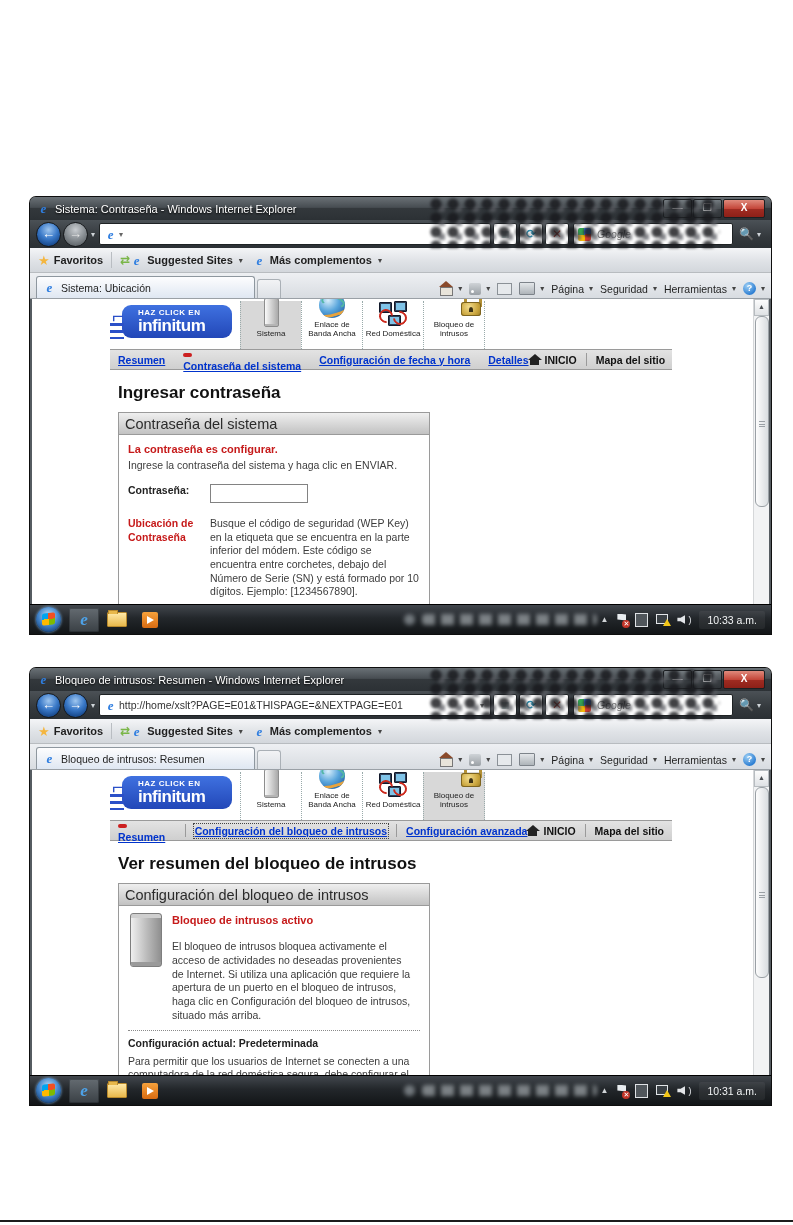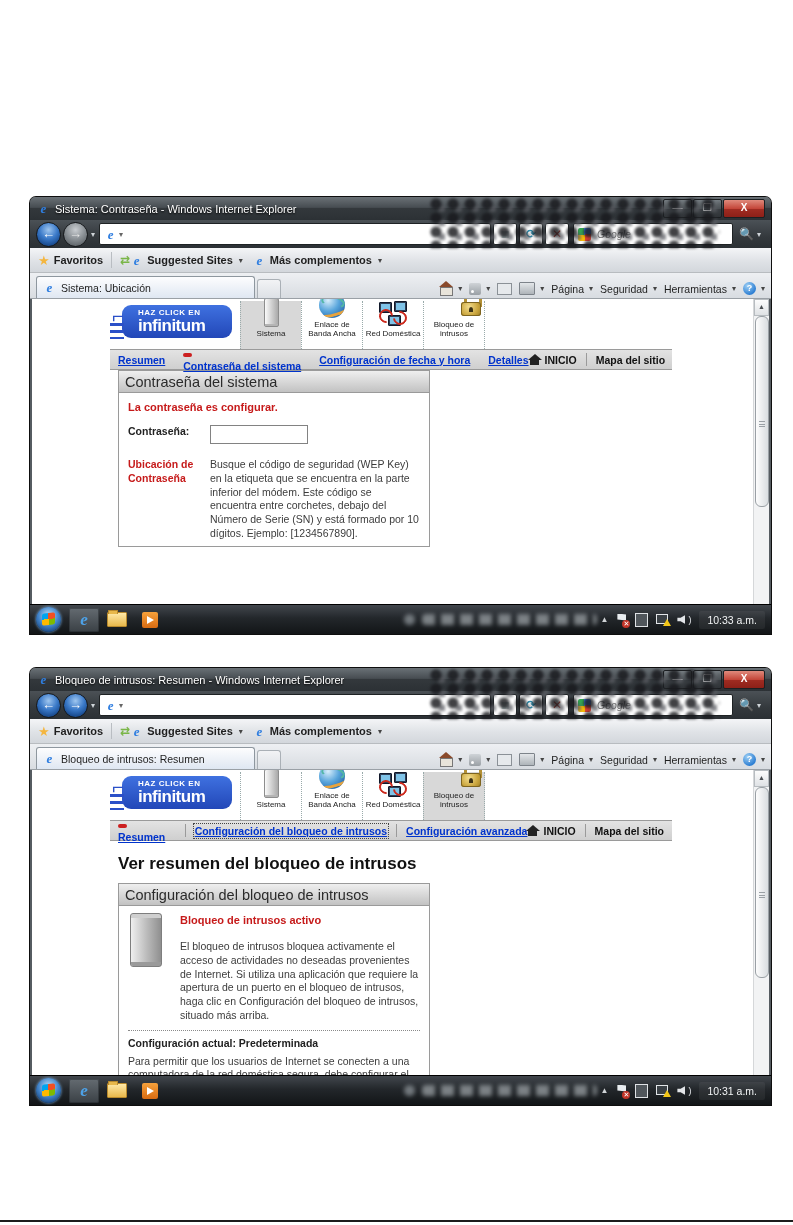--- a/index.html
+++ b/index.html
@@ -165,21 +165,21 @@
   .alert{font-weight:bold;font-size:11px;}
   .instr{margin-top:3px;}
   .formrow{display:flex;margin-top:11px;align-items:flex-start;}
   .flabel{width:82px;flex:none;font-weight:bold;color:#222;}
   .pwd-input{width:92px;height:15px;border:1px solid #828282;background:#fff;font-size:10.5px;
     font-family:"Liberation Sans",sans-serif;}
   .locrow{display:flex;margin-top:14px;align-items:flex-start;}
   .loclabel{width:82px;flex:none;font-weight:bold;}
   .loctext{width:212px;}
 
-  .statusrow{display:flex;gap:10px;justify-content:space-between;}
+  .statusrow{display:flex;gap:10px;}
   .ic-tower{width:30px;height:52px;flex:none;margin-left:2px;border-radius:3px;border:1px solid #7e7e7e;
     background:linear-gradient(90deg,#efefef,#b9b9b9 55%,#8f8f8f);
     box-shadow:inset 0 -14px 0 -10px #9a9a9a, inset 0 18px 0 -14px #cfcfcf;}
   .stat-title{font-weight:bold;font-size:11px;}
   .stat-text{margin-top:13px;width:240px;}
   .dots{border:none;border-top:1px dotted #8a8a8a;margin:8px 0 6px;}
   .cfg-label{font-weight:bold;color:#222;}
   .cfg-text{margin-top:4px;}
 
   
@@ -362,24 +362,26 @@
         <span class="mlink">Configuración de fecha y hora</span>
         <span class="msep"></span>
         <span class="mlink">Detalles</span>
         <span class="mright">
           <span class="mini-house"></span>
           <span class="mstat">INICIO</span>
           <span class="msep"></span>
           <span class="mstat">Mapa del sitio</span>
         </span>
       </div>
+      <div class="pageheading">Ingresar contraseña</div>
       <div class="panel">
         <div class="panel-h">Contraseña del sistema</div>
         <div class="panel-b">
           <div class="alert red">La contraseña es configurar.</div>
+          <div class="instr">Ingrese la contraseña del sistema y haga clic en ENVIAR.</div>
           <div class="formrow">
             <span class="flabel">Contraseña:</span>
             <input type="text" class="pwd-input" style="">
           </div>
           <div class="locrow">
             <span class="loclabel red">Ubicación de Contraseña</span>
             <span class="loctext">Busque el código de seguridad (WEP Key) en la etiqueta que se encuentra en la parte inferior del módem. Este código se encuentra entre corchetes, debajo del Número de Serie (SN) y está formado por 10 dígitos. Ejemplo: [1234567890].</span>
           </div>
 
         </div>
@@ -428,20 +430,21 @@
       <div class="wbtn">❐</div>
       <div class="wbtn close">X</div>
     </div>
   </div>
   <div class="addrrow">
     <div class="navorb">←</div>
     <div class="navorb">→</div>
     <span class="addr-ddm">▾</span>
     <div class="urlbox">
       <span class="ie-ic">e</span>
+      <input value="http://home/xslt?PAGE=E01&amp;THISPAGE=&amp;NEXTPAGE=E01" style="">
       <span class="url-dd">▾</span>
     </div>
     <div class="addr-btn compat">▦</div>
     <div class="addr-btn refresh">⟳</div>
     <div class="addr-btn stop">✕</div>
     <div class="searchbox">
       <span class="g-logo"></span>
       <input placeholder="Google" style="">
     </div>
     <span class="mag">🔍</span>

